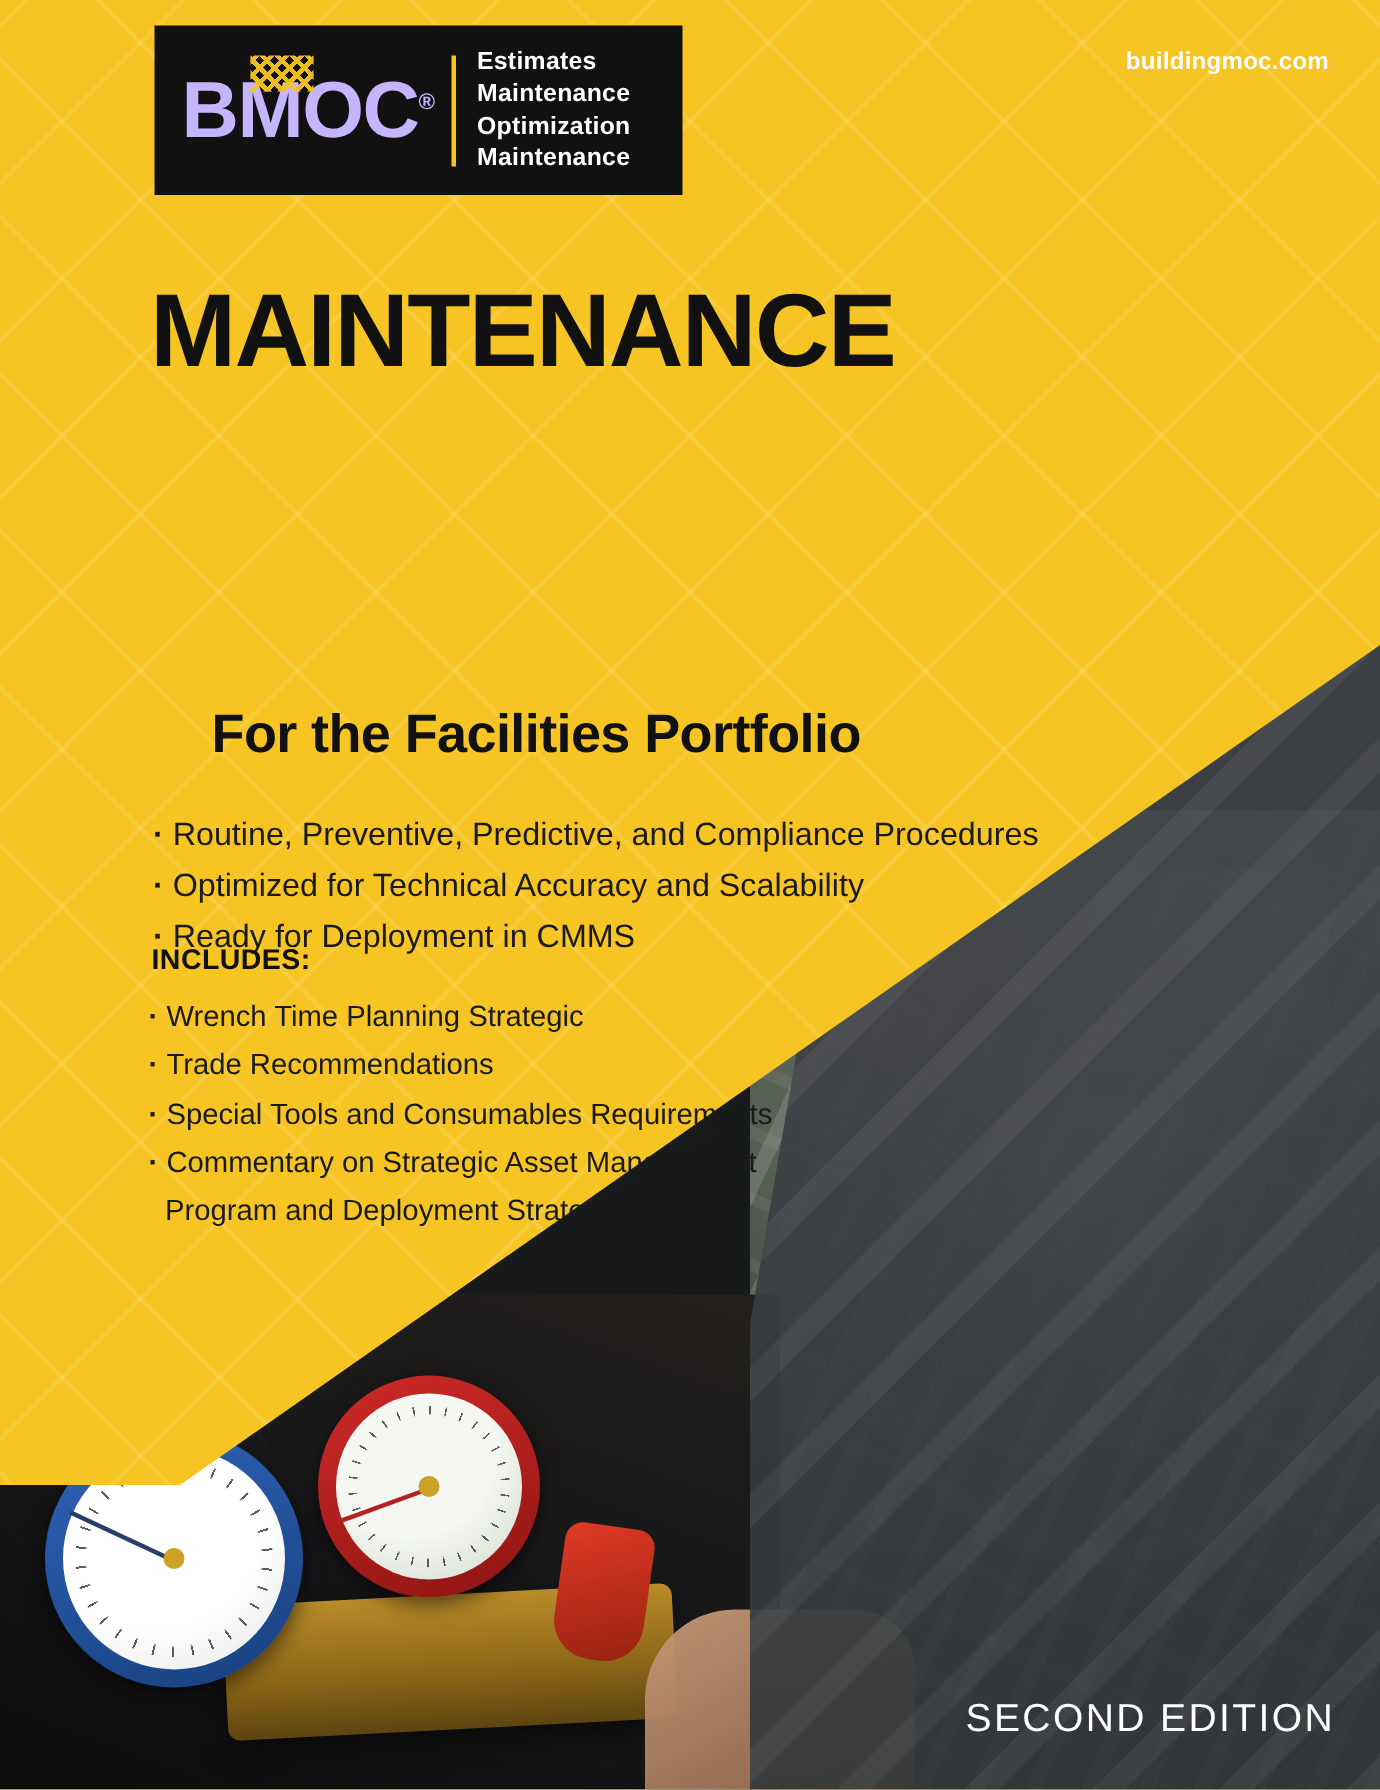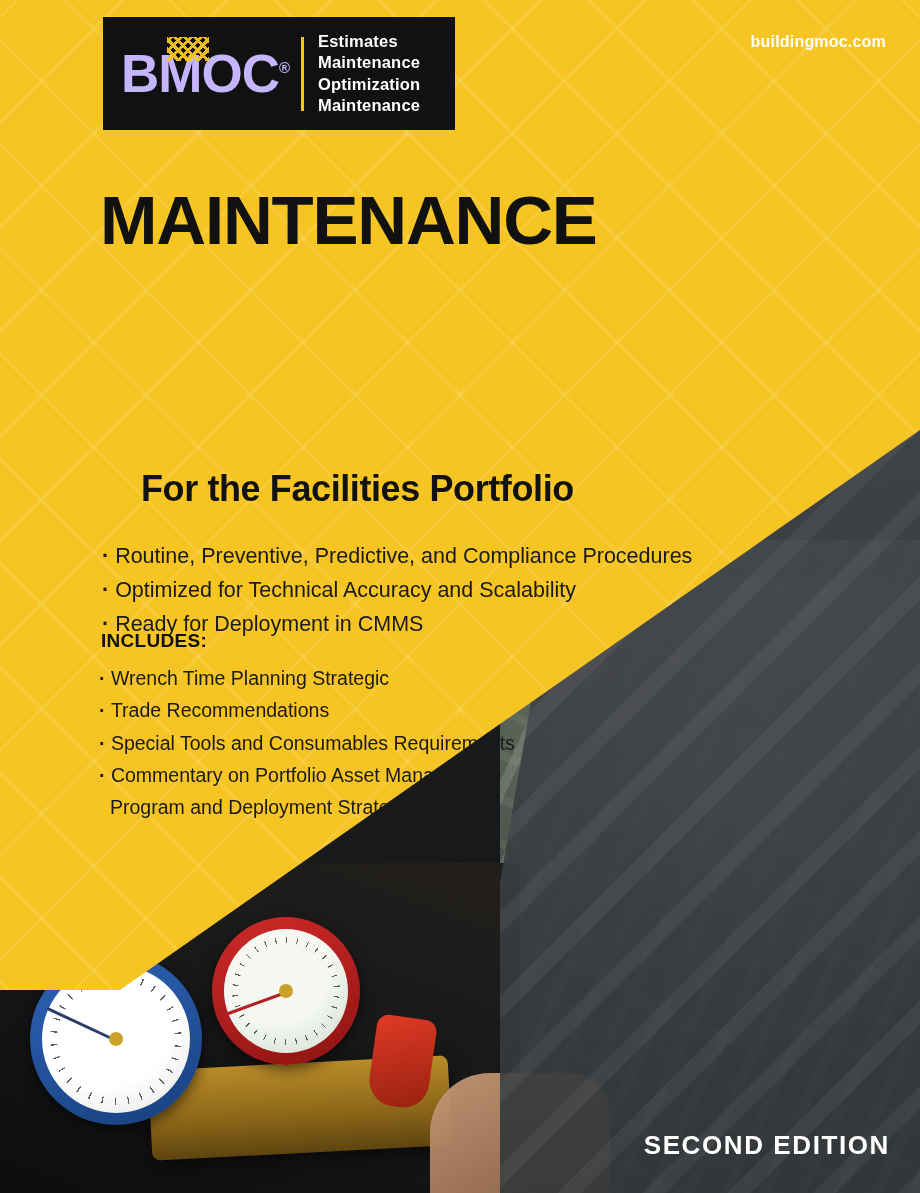--- a/index.html
+++ b/index.html
@@ -343,21 +343,21 @@
     display: block;
     padding-left: 11px;
   }
 
   .edition {
     position: absolute;
     right: 30px;
     bottom: 32px;
     color: #ffffff;
     font-size: 26px;
-    font-weight: bold;
+    font-weight: normal;
     letter-spacing: 1.6px;
   }
 </style>
 </head>
 <body>
 
 <div id="cover">
 
   <div class="photo-layer">
     <div class="aerial"></div>
@@ -425,19 +425,19 @@
     <div class="b">
       <span>Wrench Time Planning Strategic</span>
     </div>
     <div class="b">
       <span>Trade Recommendations</span>
     </div>
     <div class="b">
       <span>Special Tools and Consumables Requirements</span>
     </div>
     <div class="b">
-      <span>Commentary on Portfolio Asset Management</span>
+      <span>Commentary on Strategic Asset Management</span>
       <span class="cont">Program and Deployment Strategy</span>
     </div>
   </div>
 
   <div class="edition">SECOND EDITION</div>
 </div>
 
 </body></html>

